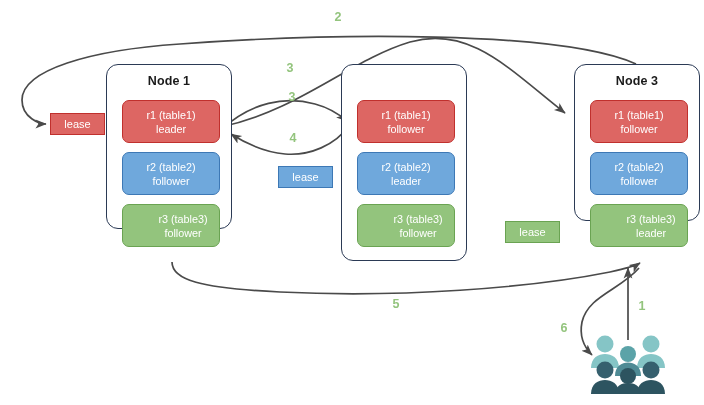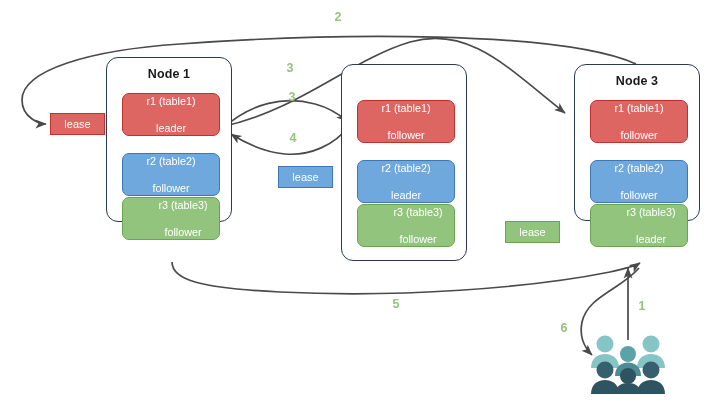--- a/index.html
+++ b/index.html
@@ -41,30 +41,30 @@
     color: #1a1a1a;
     letter-spacing: 0.1px;
   }
   .replica {
     position: absolute;
     box-sizing: border-box;
     border-radius: 7px;
     display: flex;
     flex-direction: column;
     align-items: center;
-    justify-content: space-between;
+    justify-content: center;
     color: #ffffff;
     font-size: 10.8px;
     line-height: 14px;
     text-align: center;
   }
   .replica .rname { display: block; }
   .replica .rrole { display: block; }
   .r-red   { background: #dd6663; border: 1.5px solid #c0302d; }
-  .r-blue  { background: #6fa8dc; border: 1.5px solid #3d78b5; margin-top: 8px; }
+  .r-blue  { background: #6fa8dc; border: 1.5px solid #3d78b5; }
   .r-green { background: #93c47d; border: 1.5px solid #6aa352; padding-left: 24px; }
   .lease {
     position: absolute;
     box-sizing: border-box;
     border-radius: 0;
     display: flex;
     align-items: center;
     justify-content: center;
     color: #ffffff;
     font-size: 11px;
@@ -101,21 +101,21 @@
 
     <path d="M 349,126 C 335,145 310,156 285,154 C 262,152 242,141 231,134" fill="none" stroke="#4a4a4a" stroke-width="1.7" marker-end="url(#arrowhead)"></path>
 
     <path d="M 172,262 C 172,280 200,288 280,292 C 400,298 530,288 610,272 C 628,268 637,265 640,263" fill="none" stroke="#4a4a4a" stroke-width="1.7" marker-end="url(#arrowhead)"></path>
 
     <path d="M 628,340 L 628,268" fill="none" stroke="#4a4a4a" stroke-width="1.7" marker-end="url(#arrowhead)"></path>
 
     <path d="M 639,268 C 620,290 588,296 582,322 C 579,337 585,348 592,355" fill="none" stroke="#4a4a4a" stroke-width="1.7" marker-end="url(#arrowhead)"></path>
   </svg>
 
-  <div class="node-box" style="left:106px; top:57px; width:126px; height:165px;">
+  <div class="node-box" style="left:106px; top:64px; width:126px; height:165px;">
     <div class="node-title">Node 1</div>
     <div class="replica r-red" style="left:15px; top:35px; width:98px; height:43px;">
       <span class="rname">r1 (table1)</span>
       <span class="rrole">leader</span>
     </div>
     <div class="replica r-blue" style="left:15px; top:87px; width:98px; height:43px;">
       <span class="rname">r2 (table2)</span>
       <span class="rrole">follower</span>
     </div>
     <div class="replica r-green" style="left:15px; top:139px; width:98px; height:43px;">

